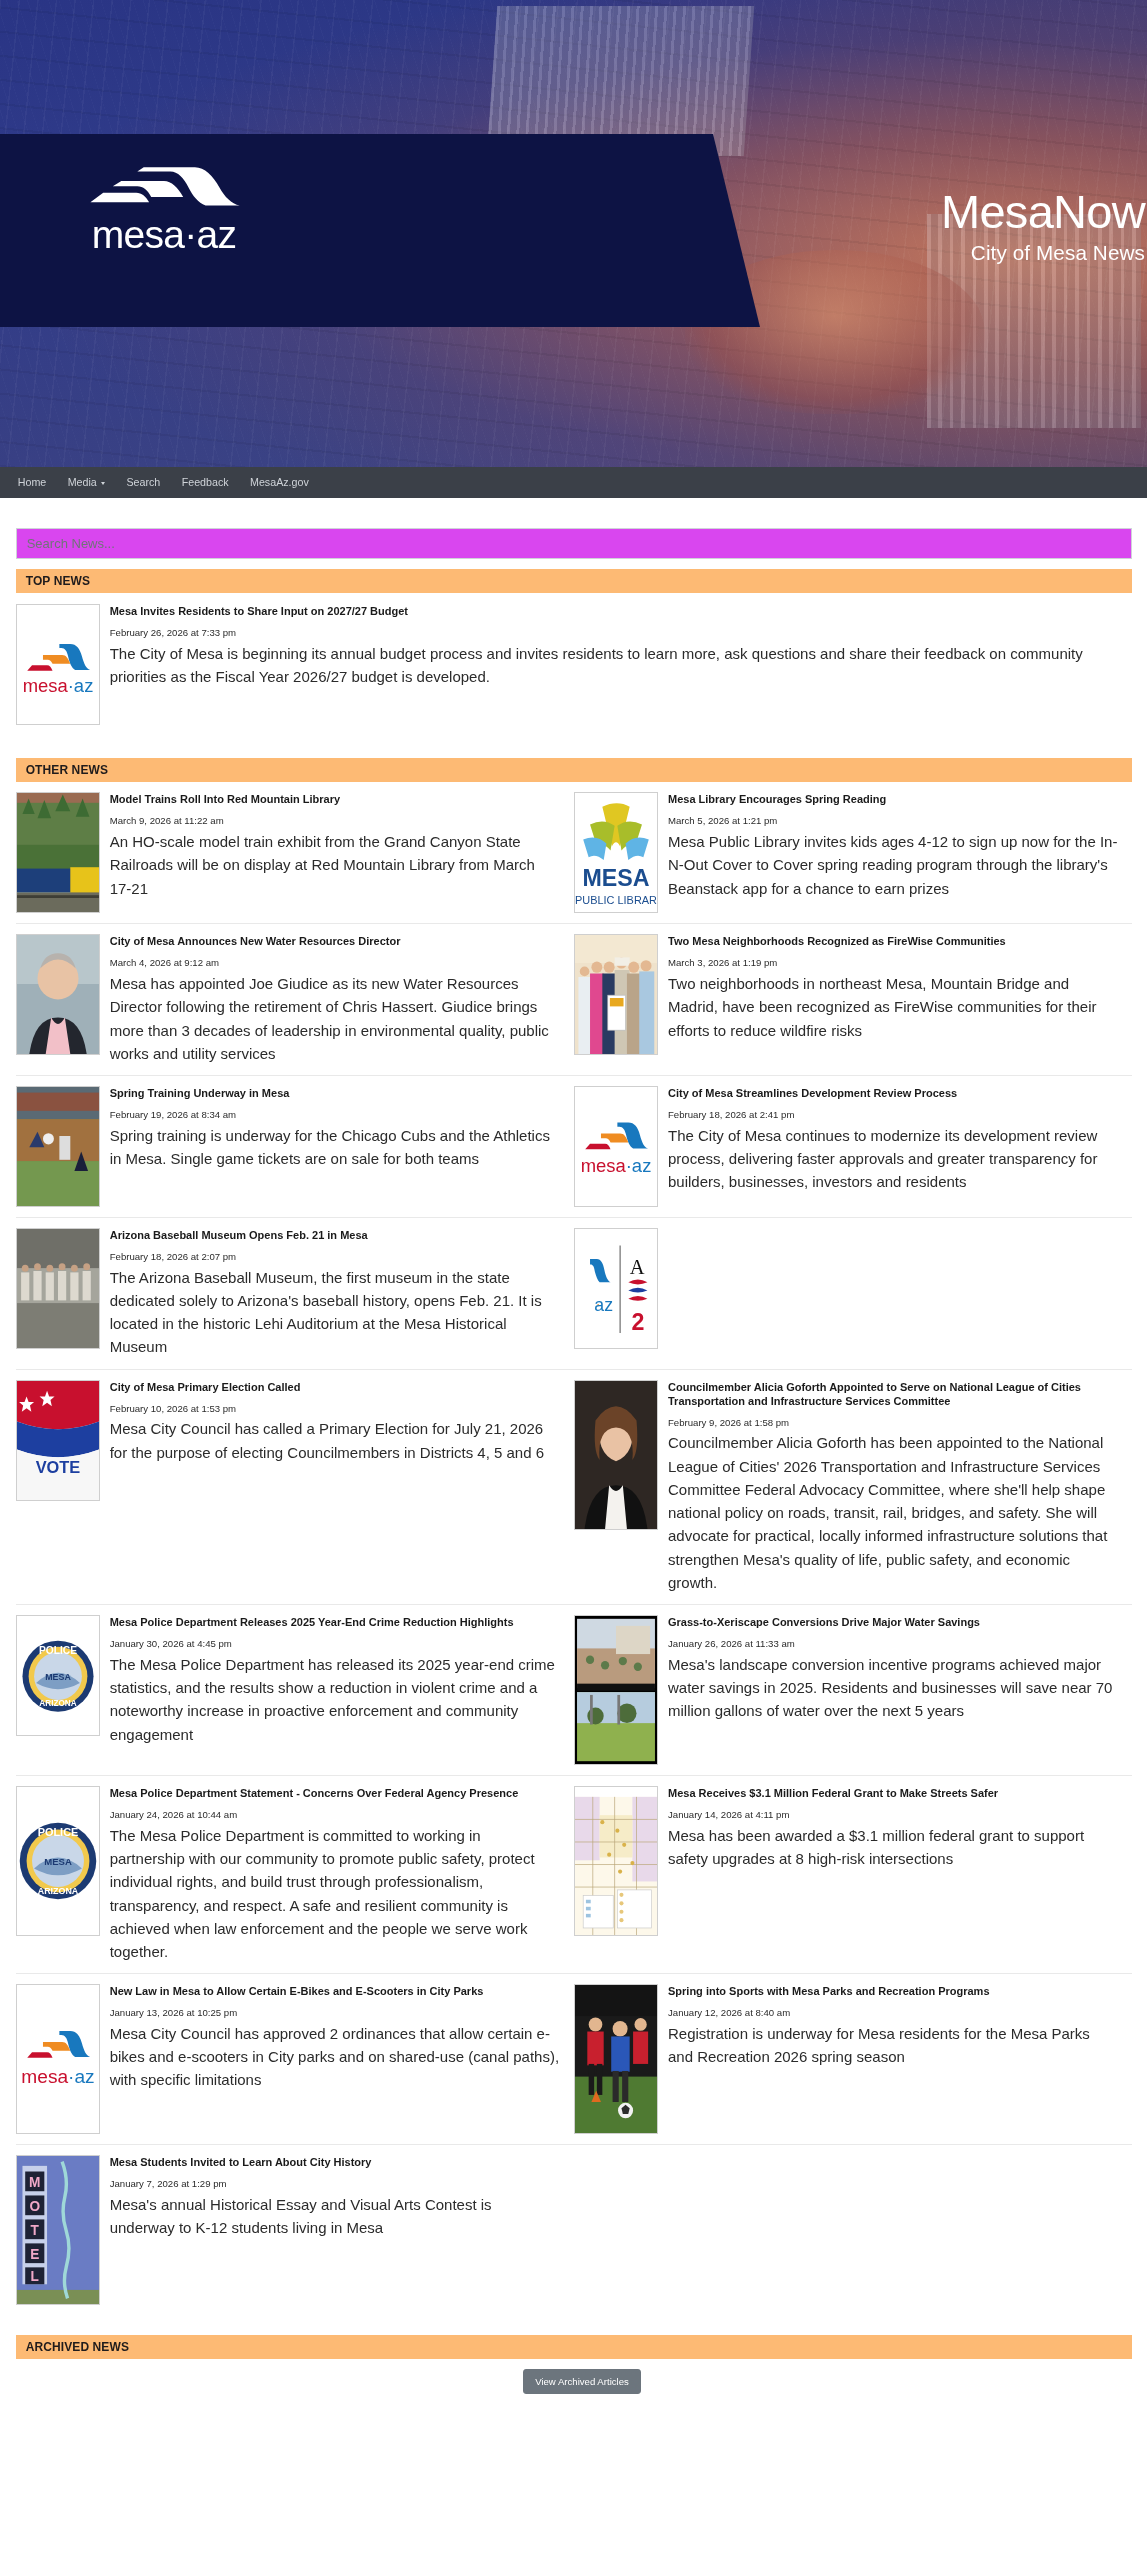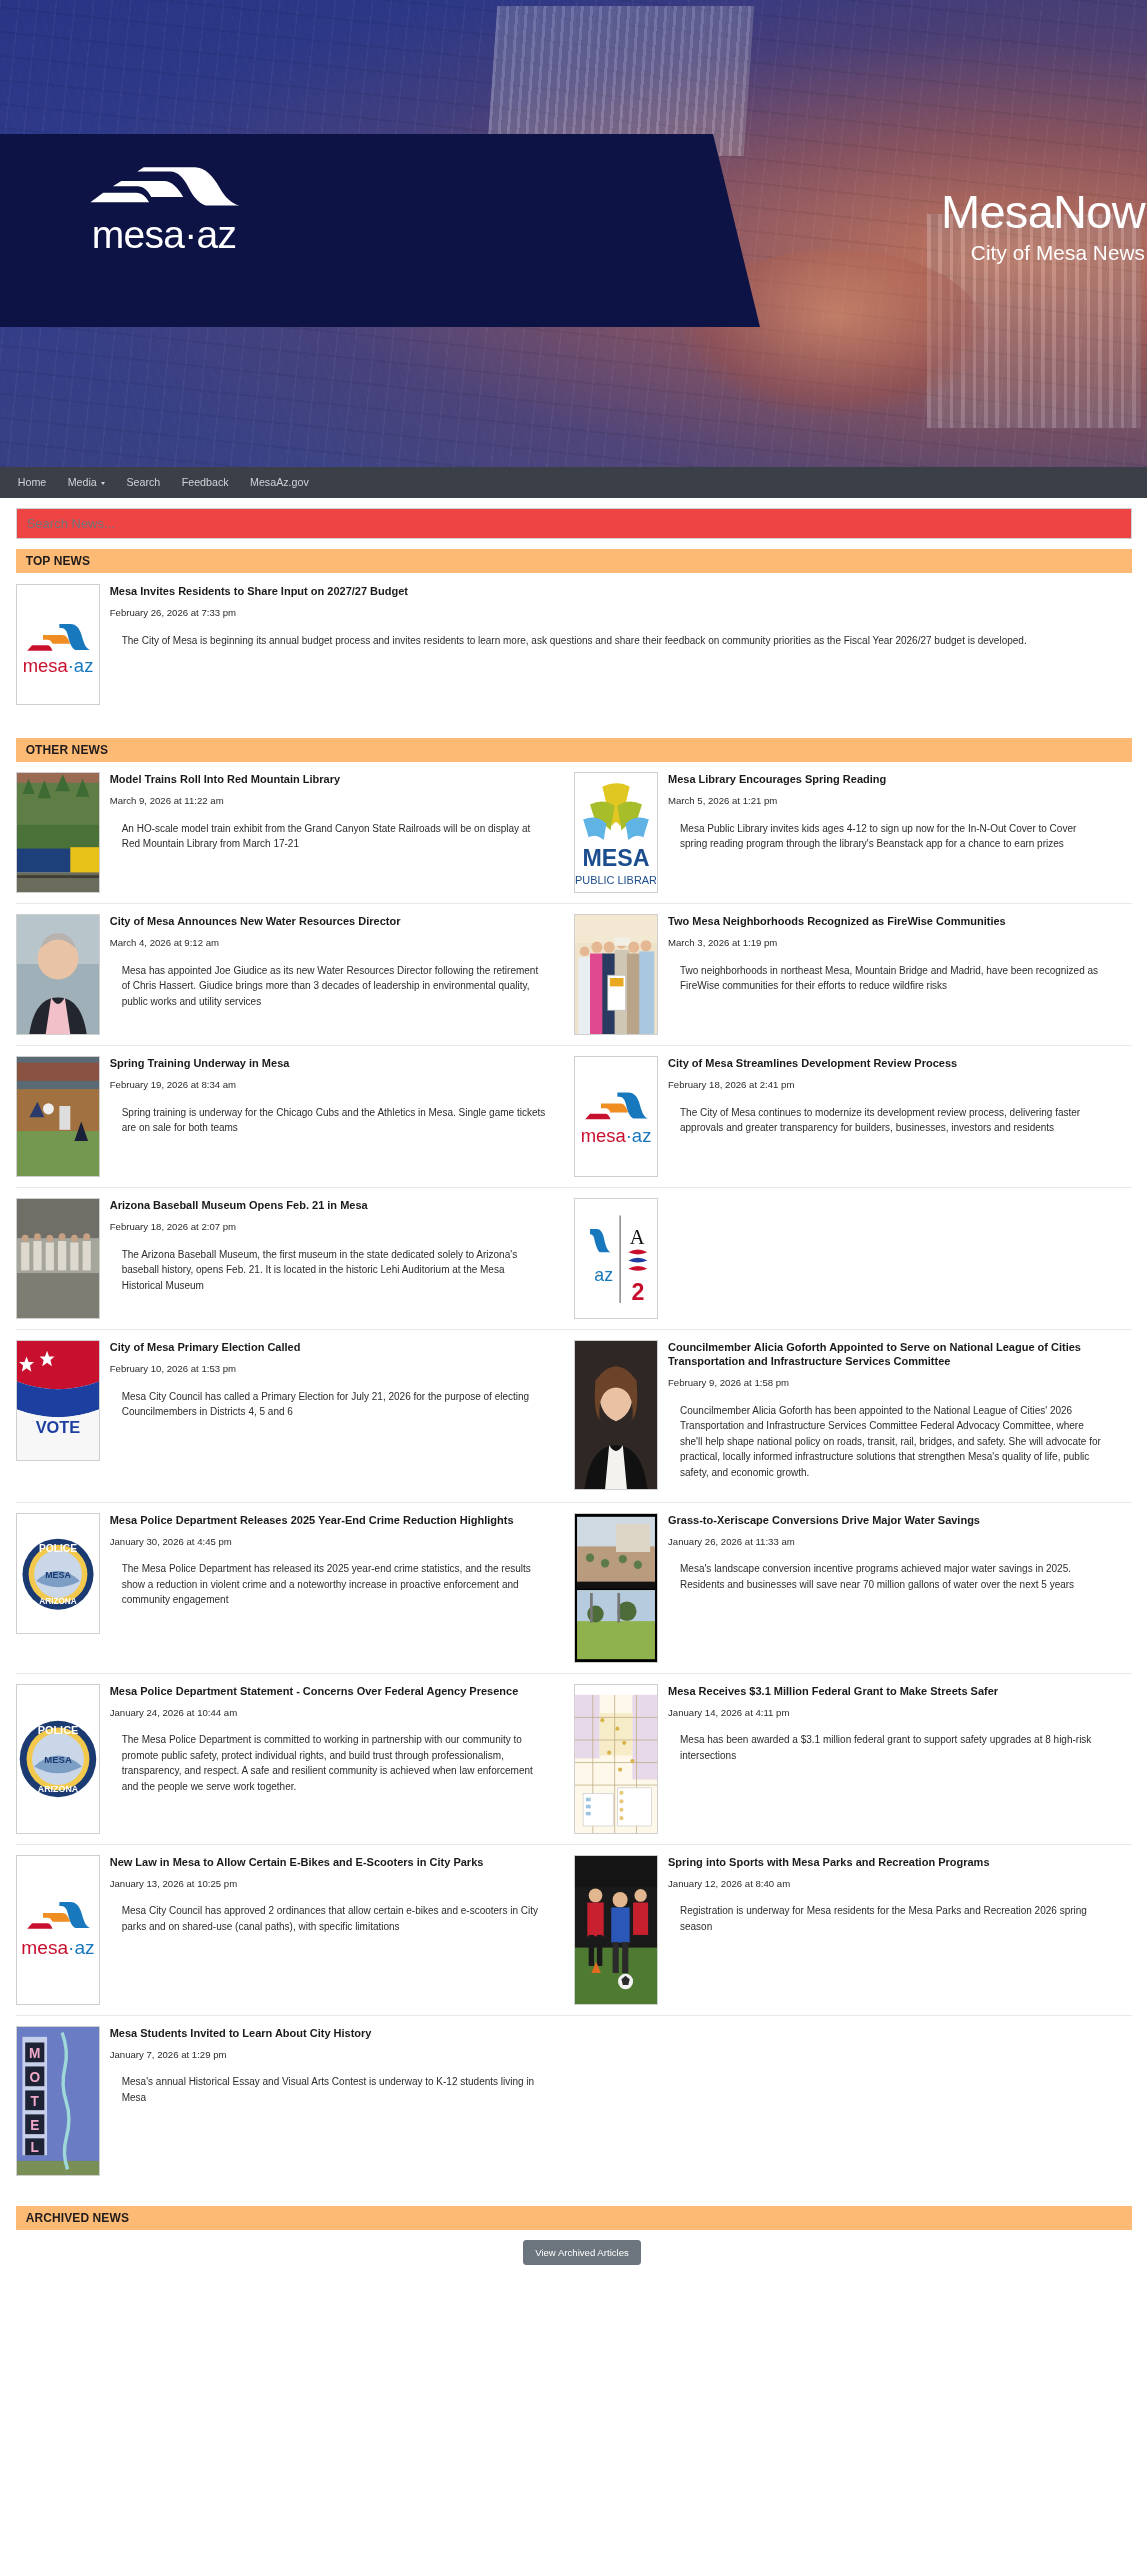--- a/index.html
+++ b/index.html
@@ -115,26 +115,27 @@
     margin-left:4.3px;
     vertical-align:middle;
   }
 
   
   .search-wrap{ padding:10px 15.7px 5.7px 15.7px; }
   .search-input{
     width:100%;
     height:31px;
     border:0.7px solid #cfd3d8;
-    background:#ef4444;
+    background:#d946ef;
     font-family:"Liberation Sans", sans-serif;
     font-size:13px;
     color:#333;
     padding:0 10px;
     outline:none;
+    margin-top:20px;
   }
   .search-input::placeholder{ color:#6f7478; }
 
   
   .section-bar{
     margin:4.3px 15.7px 0 15.7px;
     background:#fdba74;
     height:24px;
     display:flex; align-items:center;
     padding-left:10px;
@@ -184,24 +185,24 @@
     margin:0 0 7.8px 0;
     cursor:pointer;
   }
   .art-date{
     font-size:9.6px;
     color:#2b2b2b;
     margin:0 0 1.4px 0;
     line-height:1.5;
   }
   .art-desc{
-    font-size:10px;
+    font-size:15px;
     color:#2b2b2b;
     line-height:1.55;
-    margin:12px;
+    margin:0;
   }
 
   
   .archive-btn-wrap{ text-align:center; padding:10px 0 17px 16px; }
   .archive-btn{
     display:inline-block;
     background:#6c757d;
     color:#fff;
     border:0.7px solid #6c757d;
     border-radius:2.9px;

